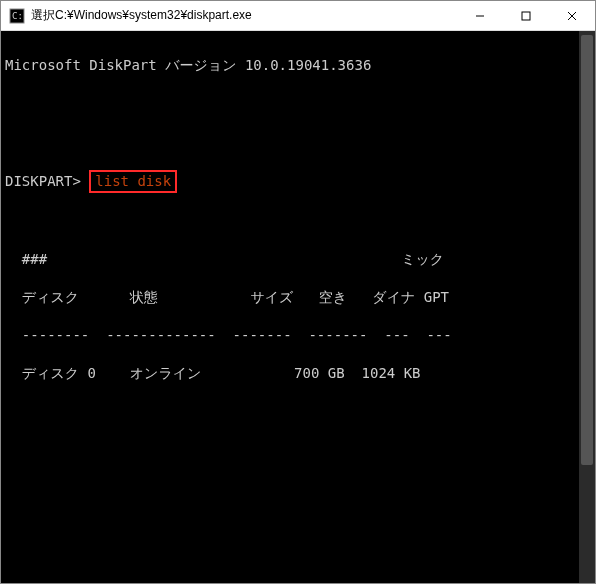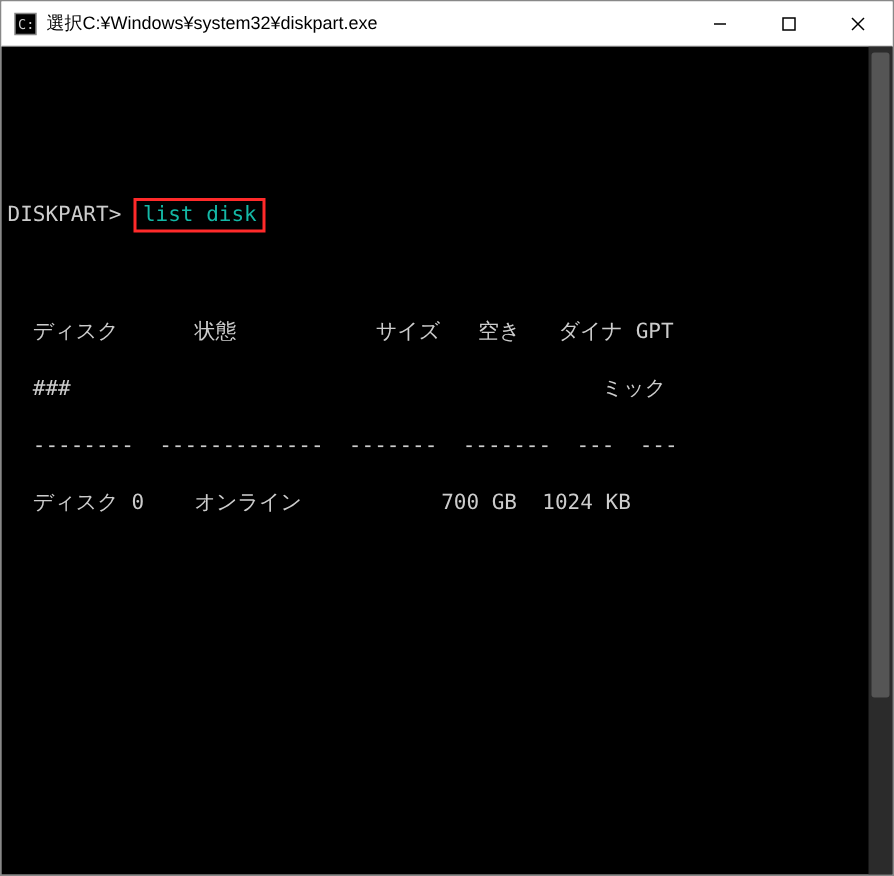--- a/index.html
+++ b/index.html
@@ -72,21 +72,21 @@
     left: 2px; right: 2px;
     top: 4px;
     height: 430px;
     background: #555;
     border-radius: 2px;
   }
   .hl {
     border: 2px solid #ff2a2a;
     padding: 0 4px;
     display: inline-block;
-    color: #14b8a6;
+    color: #c2410c;
   }
   .line { white-space: pre; }
 </style>
 </head>
 <body>
 
 <div class="window">
   <div class="titlebar">
     <span class="icon">
       <svg width="16" height="16" viewBox="0 0 16 16">
@@ -109,26 +109,27 @@
       <div class="win-btn">
         <svg width="10" height="10">
             <line x1="1" y1="1" x2="9" y2="9"></line>
             <line x1="9" y1="1" x2="1" y2="9"></line>
           </svg>
       </div>
     </div>
   </div>
 
   <div class="console">
+<div class="line">Microsoft DiskPart バージョン 10.0.19041.3636</div>
 <div class="line"> </div>
 <div class="line"> </div>
 <div class="line"><span>DISKPART&gt;</span> <span class="hl">list disk</span></div>
 <div class="line"> </div>
+<div class="line">  ###                                          ミック</div>
 <div class="line">  ディスク      状態           サイズ   空き   ダイナ GPT</div>
-<div class="line">  ###                                          ミック</div>
 <div class="line">  --------  -------------  -------  -------  ---  ---</div>
 <div class="line">  ディスク 0    オンライン           700 GB  1024 KB</div>
 <div class="line"> </div>
 
 
 
 
 
 
 

